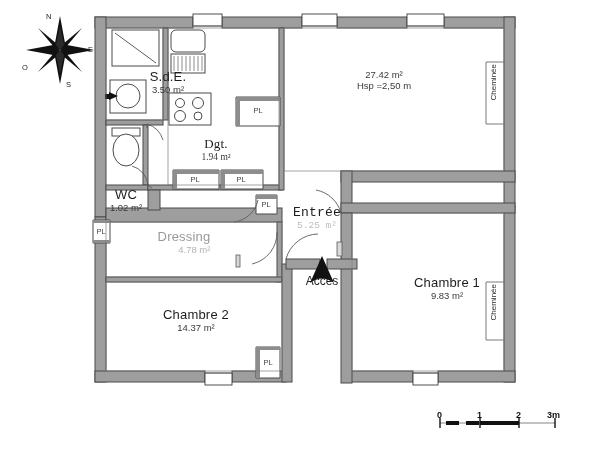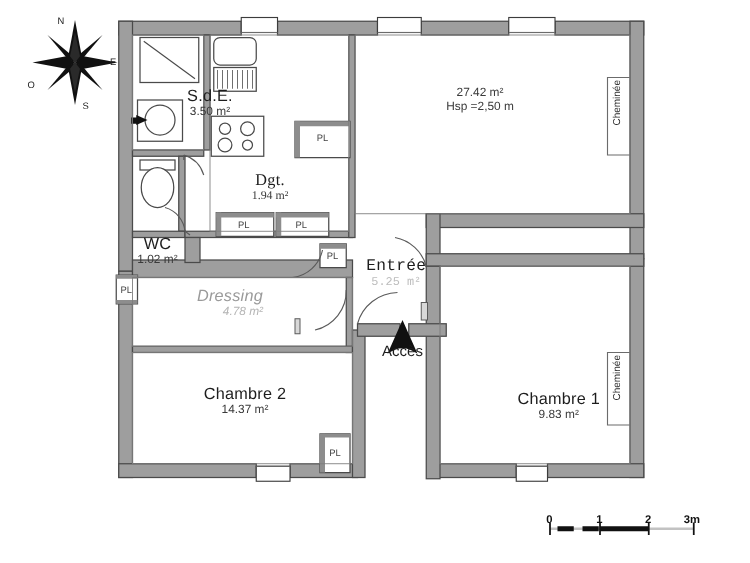--- a/index.html
+++ b/index.html
@@ -261,36 +261,36 @@
 <div class="lbl" style="left:216px;top:137px;transform:translateX(-50%);font-family:Liberation Serif, serif;">
   <div class="name">Dgt.</div>
   <div class="area">1.94 m²</div>
 </div>
 
 <div class="lbl" style="left:384px;top:70px;transform:translateX(-50%);">
   <div class="area">27.42 m²</div>
   <div class="hsp">Hsp =2,50 m</div>
 </div>
 
-<div class="lbl faded" style="left:184px;top:230px;transform:translateX(-50%);font-style:italic;">
+<div class="lbl faded" style="left:184px;top:230px;transform:translateX(-50%);">
   <div class="name">Dressing</div>
   <div class="area">4.78 m²</div>
 </div>
 
 <div class="lbl" style="left:317px;top:206px;transform:translateX(-50%);font-family:Liberation Mono, monospace;">
   <div class="name">Entrée</div>
   <div class="area faded-area" style="color:#bdbdbd;">5.25 m²</div>
 </div>
 
 <div class="lbl" style="left:196px;top:308px;transform:translateX(-50%);">
   <div class="name">Chambre 2</div>
   <div class="area">14.37 m²</div>
 </div>
 
-<div class="lbl" style="left:447px;top:276px;transform:translateX(-50%);margin-top:36px;">
+<div class="lbl" style="left:447px;top:276px;transform:translateX(-50%);">
   <div class="name">Chambre 1</div>
   <div class="area">9.83 m²</div>
 </div>
 
 <div class="pl" style="left:258px;top:106px;transform:translateX(-50%);">PL</div>
 <div class="pl" style="left:195px;top:175px;transform:translateX(-50%);">PL</div>
 <div class="pl" style="left:241px;top:175px;transform:translateX(-50%);">PL</div>
 <div class="pl" style="left:266px;top:200px;transform:translateX(-50%);">PL</div>
 <div class="pl" style="left:101px;top:227px;transform:translateX(-50%);">PL</div>
 <div class="pl" style="left:268px;top:358px;transform:translateX(-50%);">PL</div>

